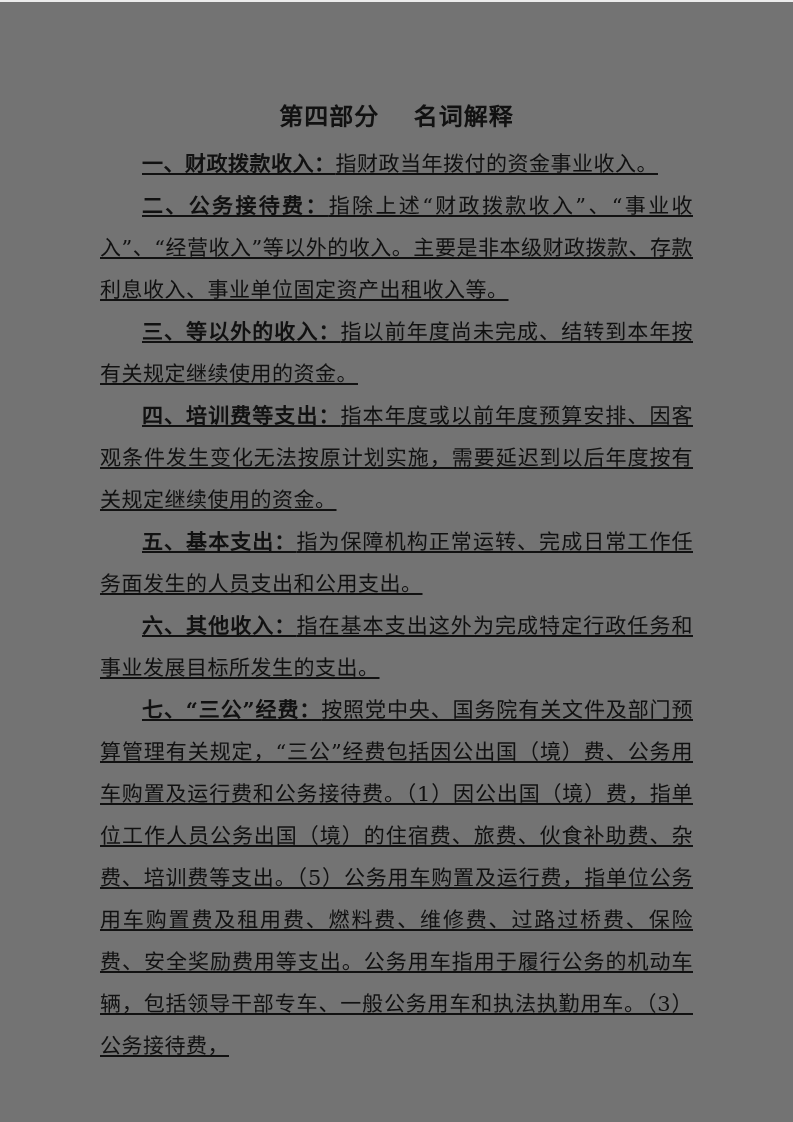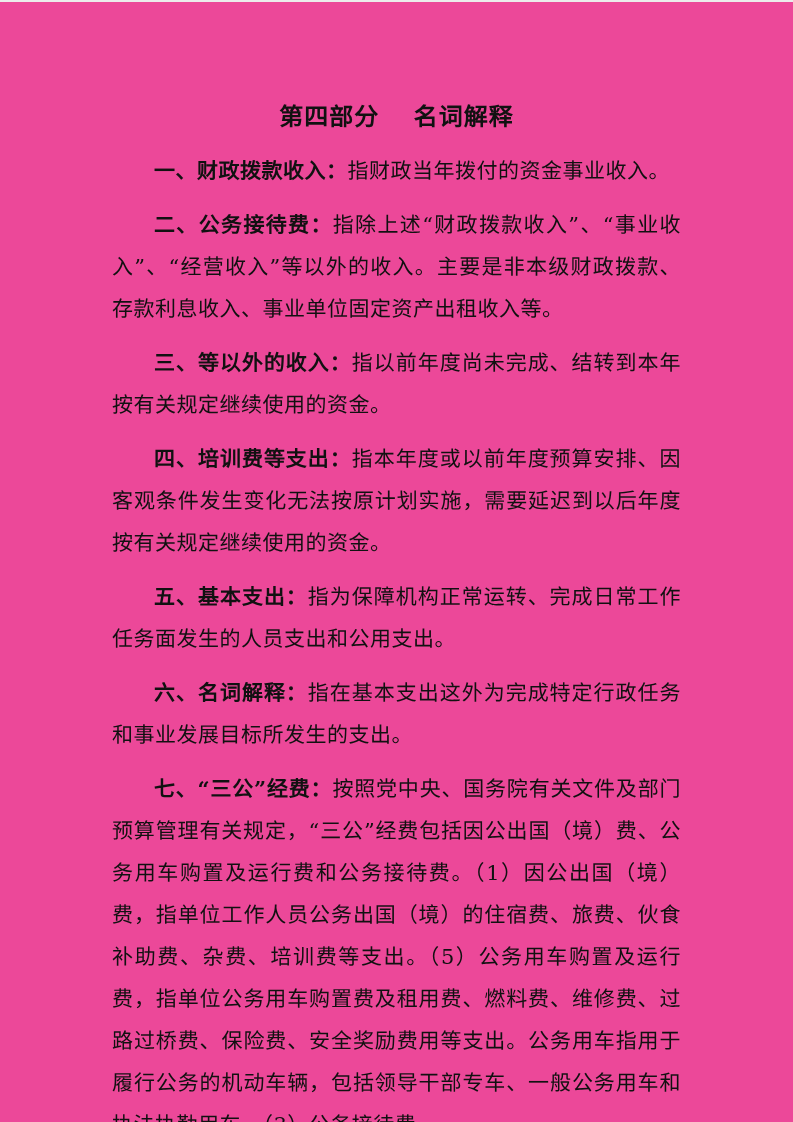--- a/index.html
+++ b/index.html
@@ -13,39 +13,40 @@
     overflow: hidden;
     font-family: "DejaVu Serif", "Liberation Serif", serif;
     color: #111111;
   }
   .page {
     box-sizing: border-box;
     width: 793px;
     height: 1122px;
     padding: 94px 100px 40px 100px;
     border-top: 2px solid #ececec;
-    background: #ec4899;
+    background: #737373;
   }
   .doc-title {
     margin: 0 0 5px 0;
     font-size: 24px;
     line-height: 42px;
     font-weight: 700;
     text-align: center;
     letter-spacing: 1px;
   }
   .para {
-    margin: 12px;
+    margin: 0;
     font-size: 21px;
     line-height: 42px;
     text-align: justify;
     text-justify: inter-character;
     text-indent: 2em;
     letter-spacing: 0.5px;
     word-break: break-all;
+    text-decoration: underline;
   }
   .term {
     font-weight: 700;
   }
   .body-text {
     font-weight: 400;
   }
 </style>
 </head>
 <body>
@@ -57,17 +58,17 @@
   <p class="para"><span class="term">一、财政拨款收入：</span><span class="body-text">指财政当年拨付的资金事业收入。</span></p>
 
   <p class="para"><span class="term">二、公务接待费：</span><span class="body-text">指除上述“财政拨款收入”、“事业收入”、“经营收入”等以外的收入。主要是非本级财政拨款、存款利息收入、事业单位固定资产出租收入等。</span></p>
 
   <p class="para"><span class="term">三、等以外的收入：</span><span class="body-text">指以前年度尚未完成、结转到本年按有关规定继续使用的资金。</span></p>
 
   <p class="para"><span class="term">四、培训费等支出：</span><span class="body-text">指本年度或以前年度预算安排、因客观条件发生变化无法按原计划实施，需要延迟到以后年度按有关规定继续使用的资金。</span></p>
 
   <p class="para"><span class="term">五、基本支出：</span><span class="body-text">指为保障机构正常运转、完成日常工作任务面发生的人员支出和公用支出。</span></p>
 
-  <p class="para"><span class="term">六、名词解释：</span><span class="body-text">指在基本支出这外为完成特定行政任务和事业发展目标所发生的支出。</span></p>
+  <p class="para"><span class="term">六、其他收入：</span><span class="body-text">指在基本支出这外为完成特定行政任务和事业发展目标所发生的支出。</span></p>
 
   <p class="para"><span class="term">七、“三公”经费：</span><span class="body-text">按照党中央、国务院有关文件及部门预算管理有关规定，“三公”经费包括因公出国（境）费、公务用车购置及运行费和公务接待费。（1）因公出国（境）费，指单位工作人员公务出国（境）的住宿费、旅费、伙食补助费、杂费、培训费等支出。（5）公务用车购置及运行费，指单位公务用车购置费及租用费、燃料费、维修费、过路过桥费、保险费、安全奖励费用等支出。公务用车指用于履行公务的机动车辆，包括领导干部专车、一般公务用车和执法执勤用车。（3）公务接待费，</span></p>
 
 </div>
 
 </body></html>

